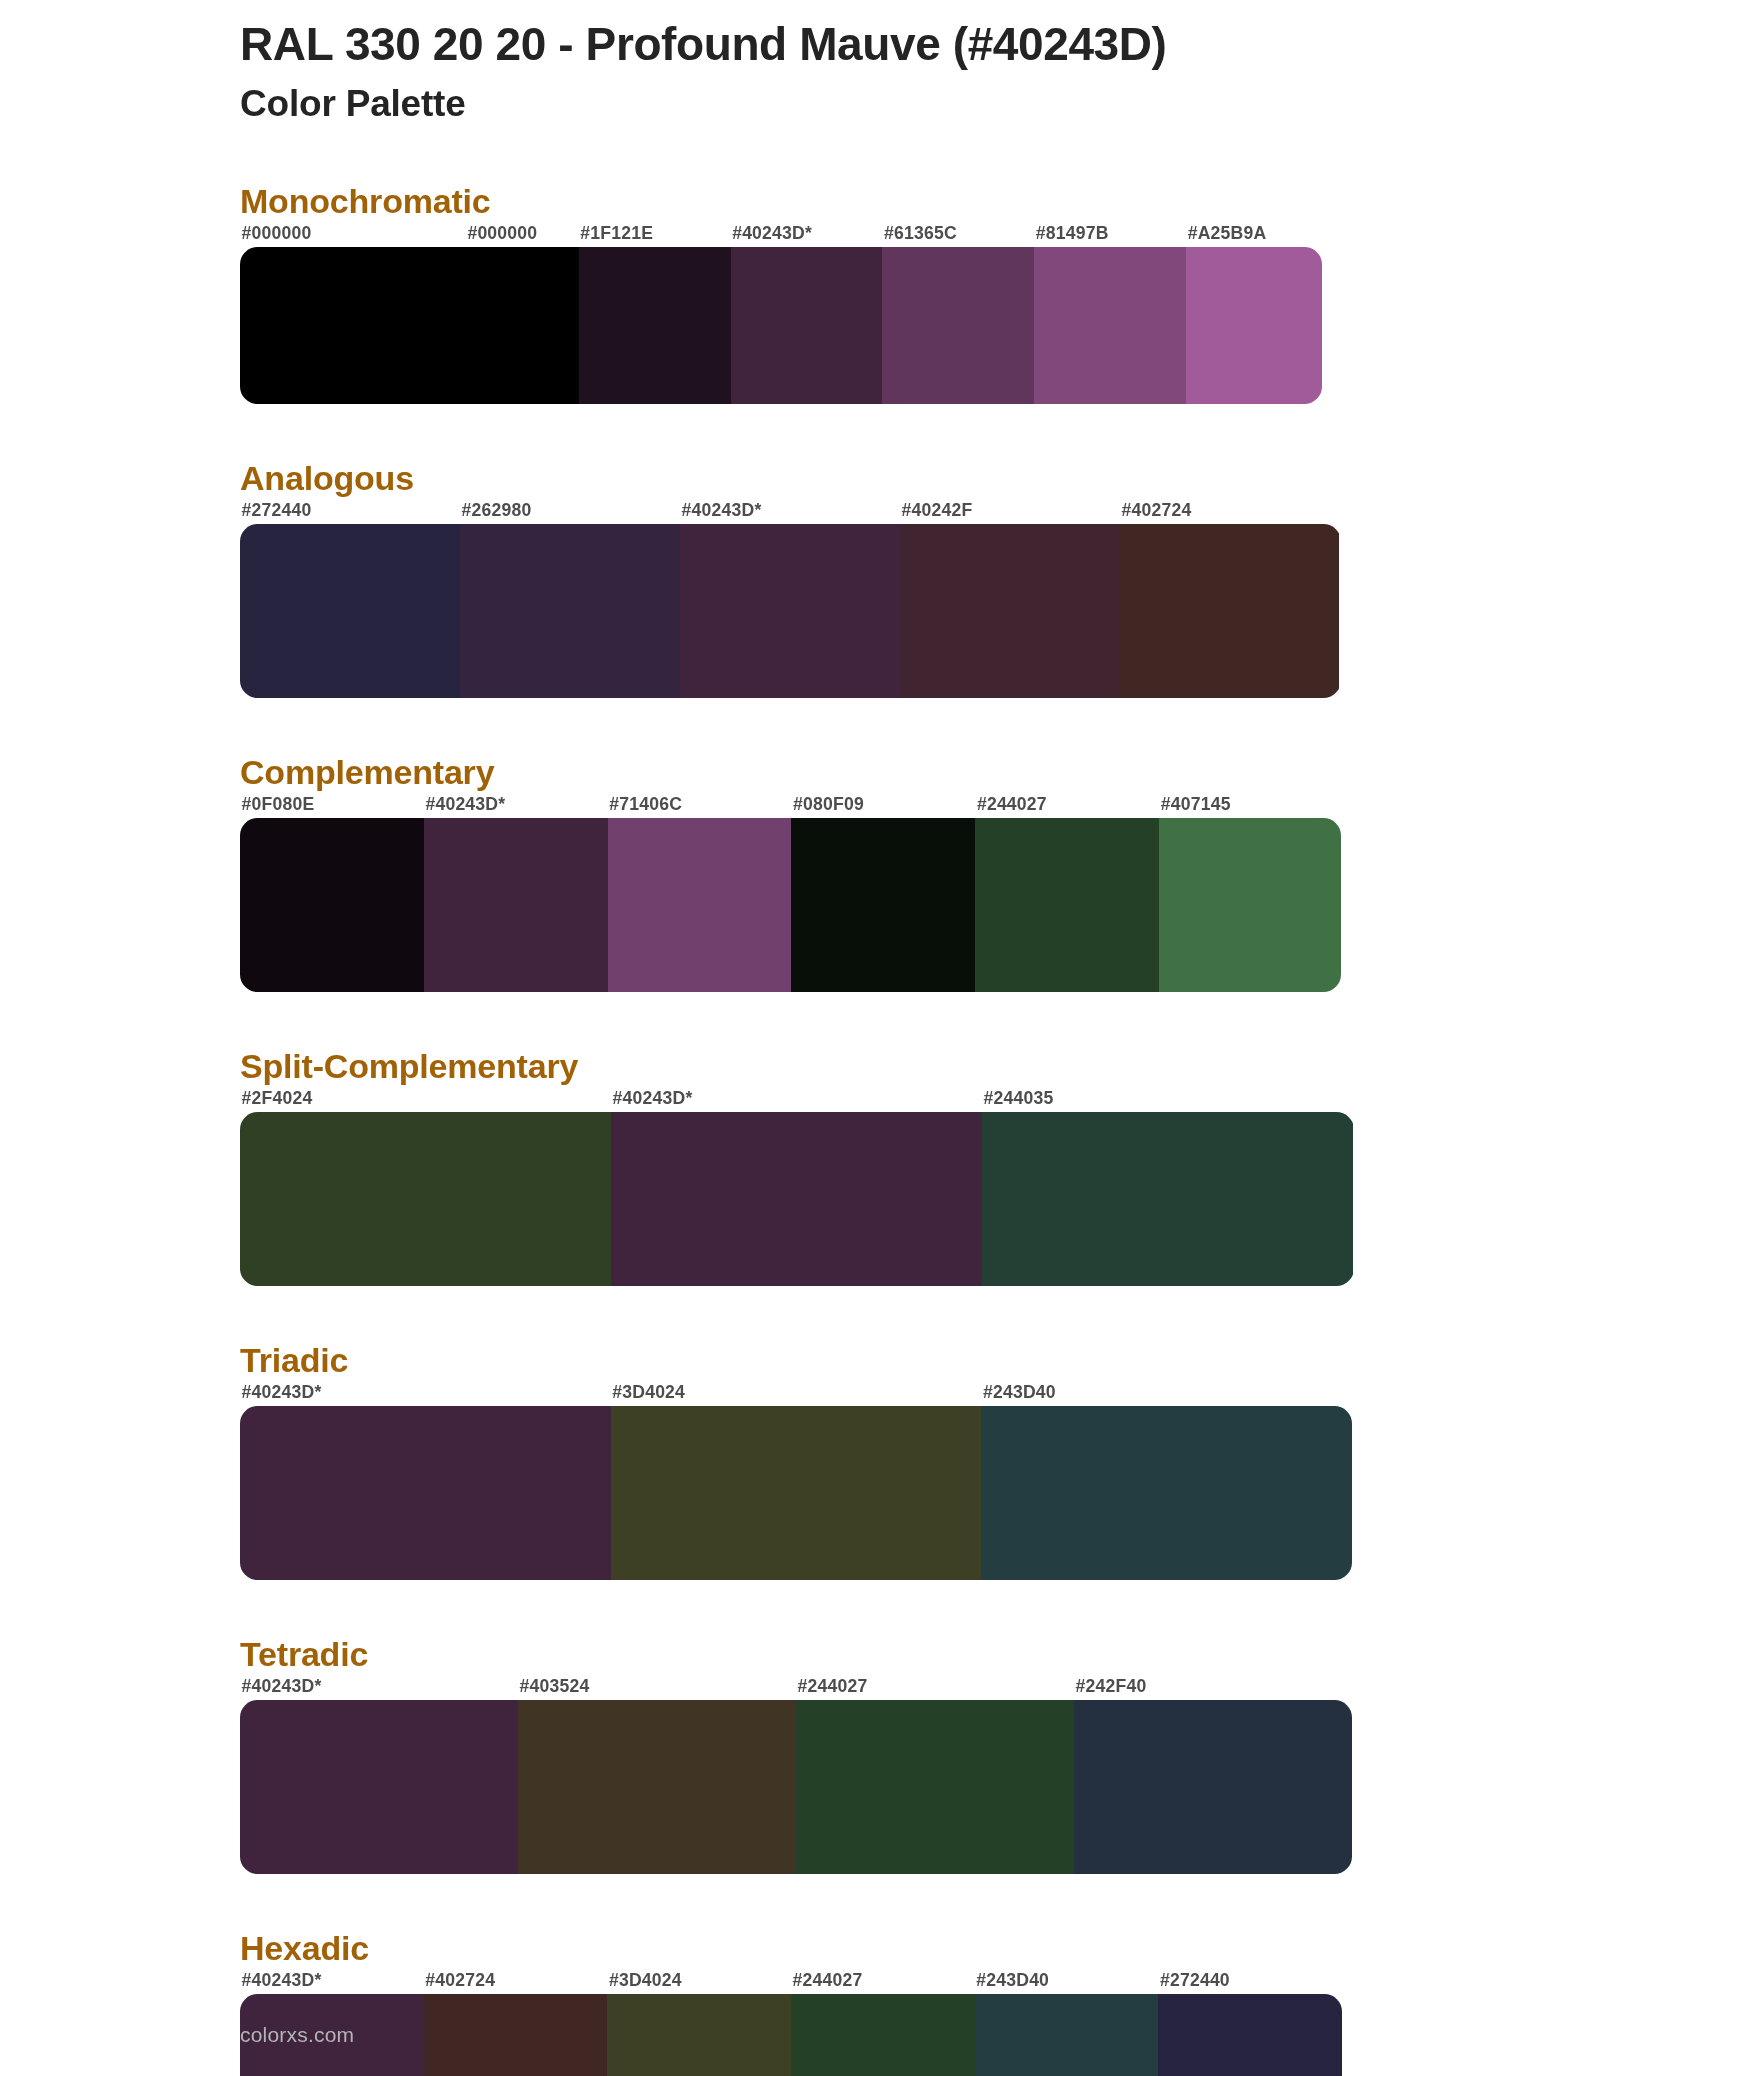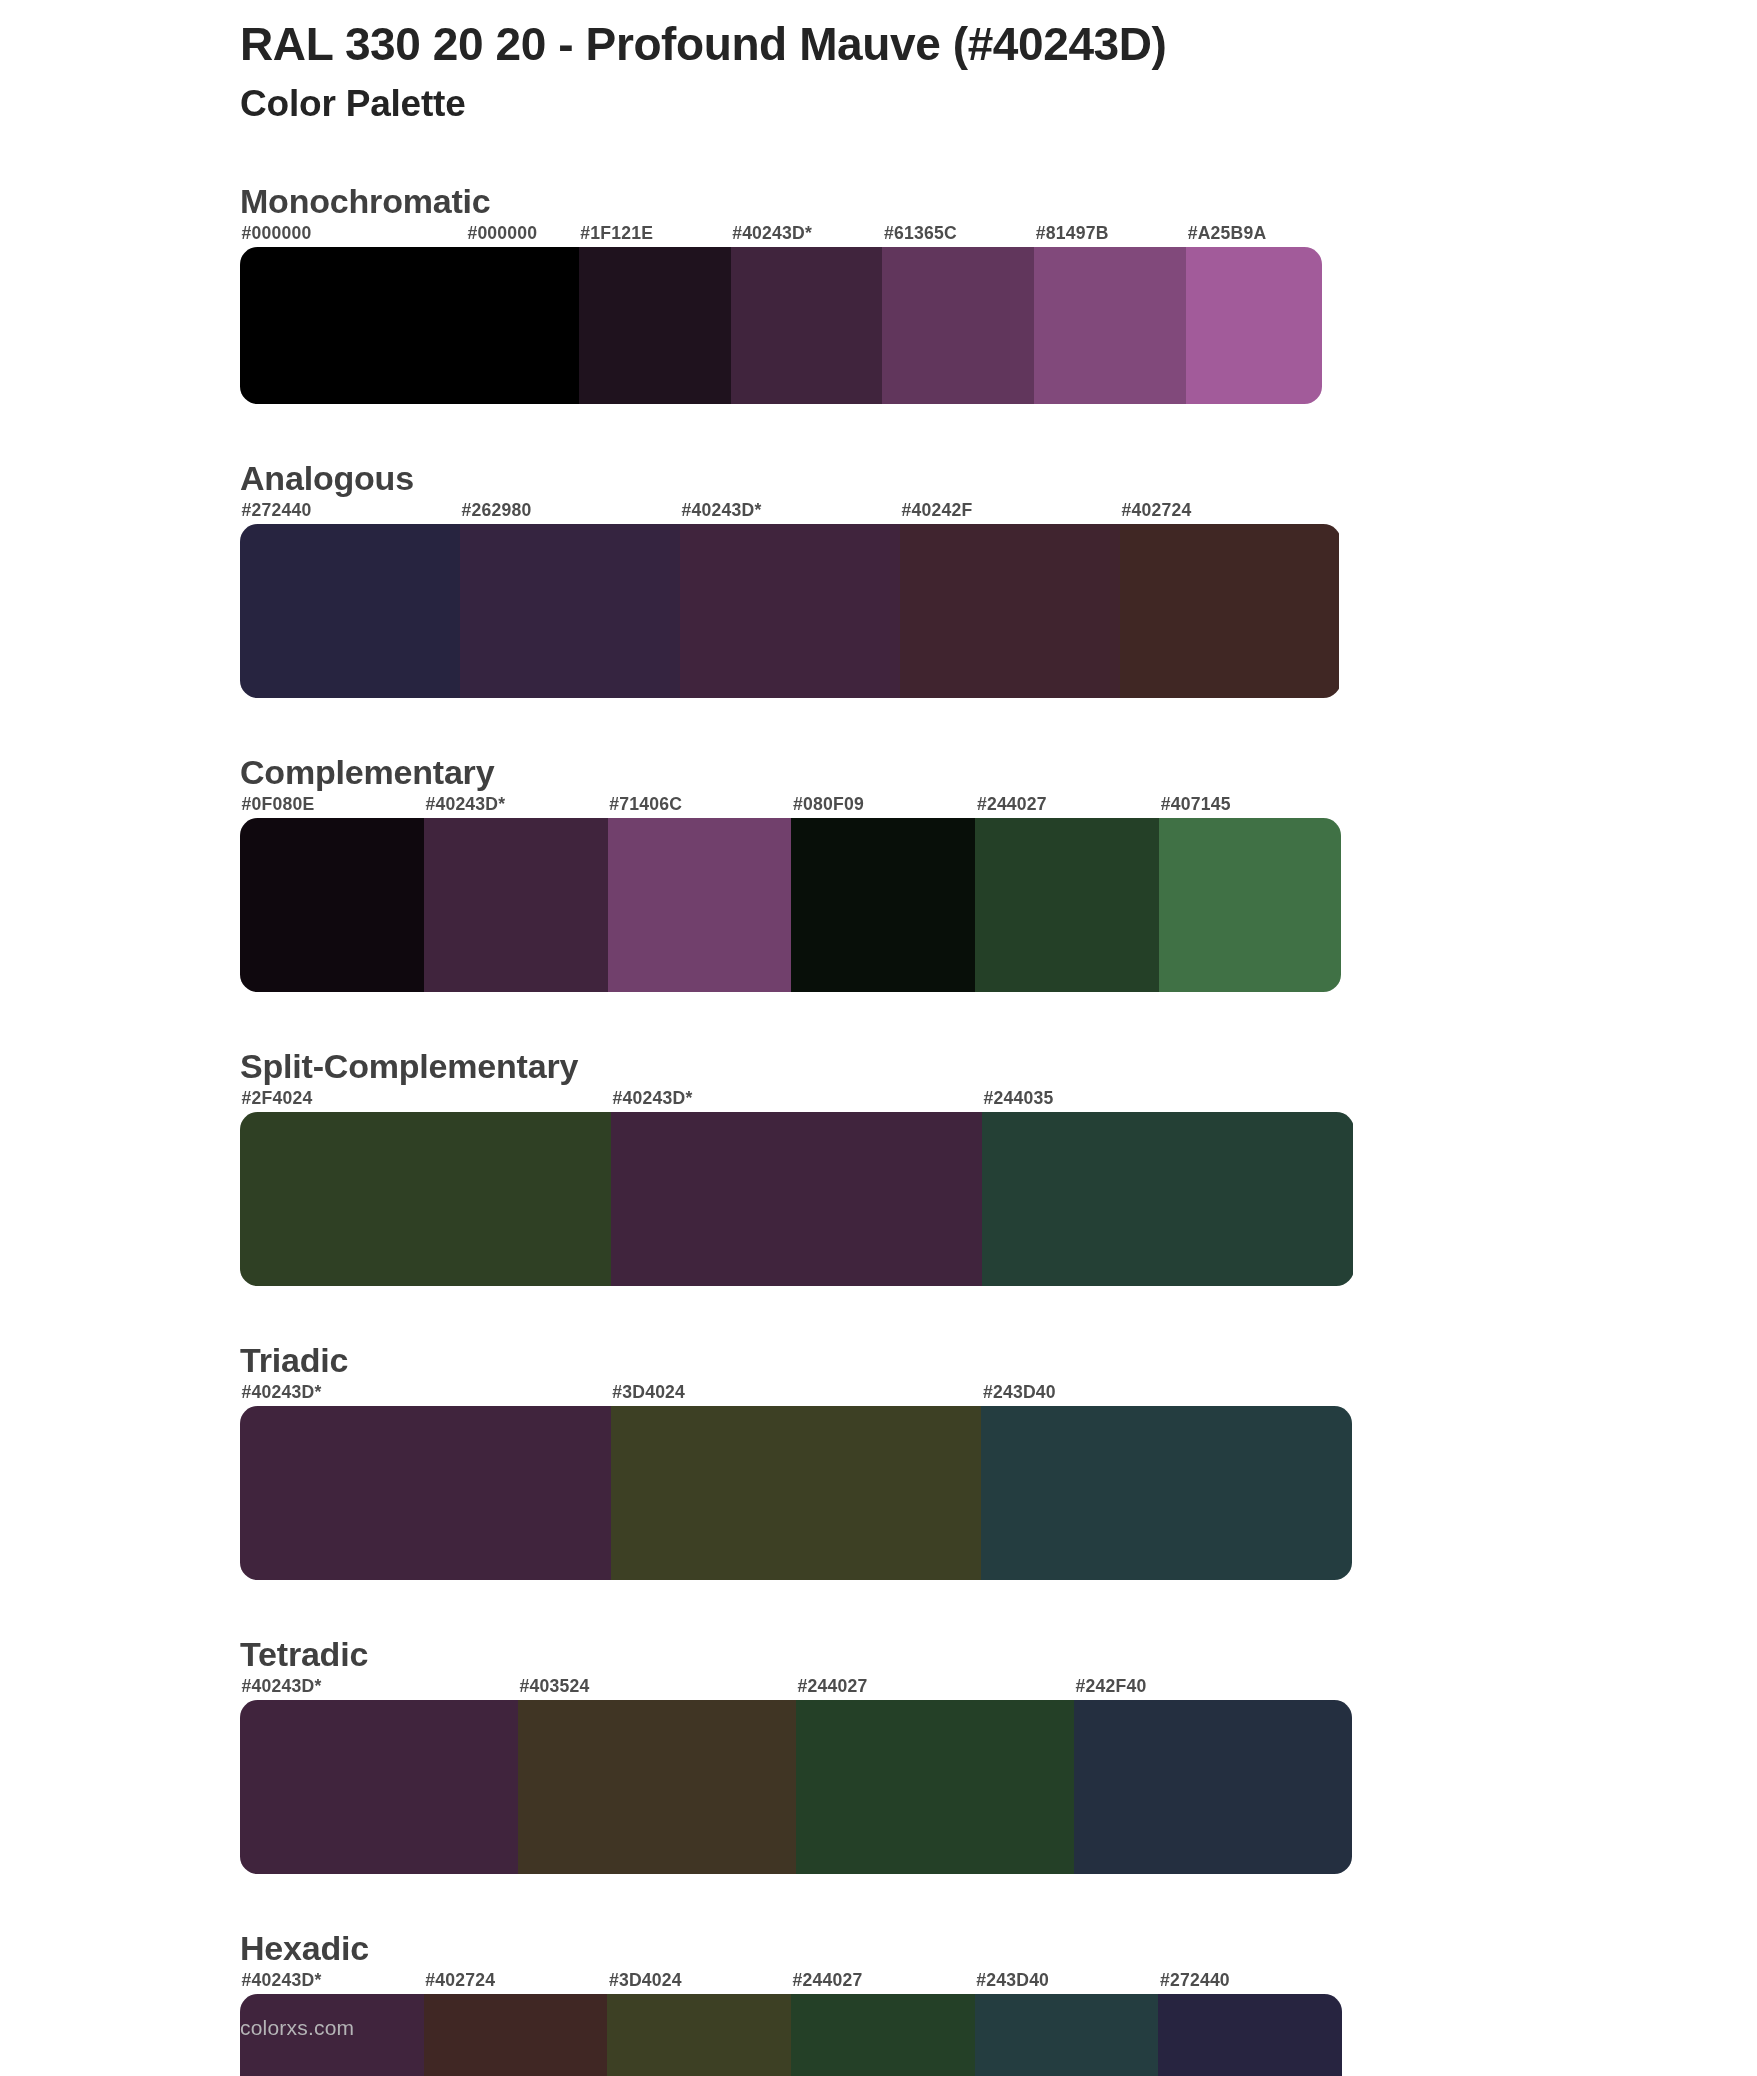--- a/index.html
+++ b/index.html
@@ -42,21 +42,21 @@
   
   .sections {
     margin-top: 53px;
   }
   .section {
     padding-left: 240px;
   }
   .section-heading {
     font-size: 34px;
     font-weight: 700;
-    color: #404040;
+    color: #a16207;
     letter-spacing: -0.2px;
     line-height: 1.2;
   }
   .labels {
     display: flex;
     margin-top: 1px;
   }
   .label {
     font-size: 17.6px;
     font-weight: 700;
@@ -75,21 +75,21 @@
     height: 100%;
   }
 
   
   .sec-gap { margin-top: 54px; }
 
   
   .footer {
     position: absolute;
     left: 240px;
-    bottom: 37px;
+    bottom: 30px;
     font-size: 21px;
     color: #b4b4b6;
     font-weight: 400;
     letter-spacing: 0.2px;
   }
 </style>
 </head>
 <body>
 
 <div class="page">

